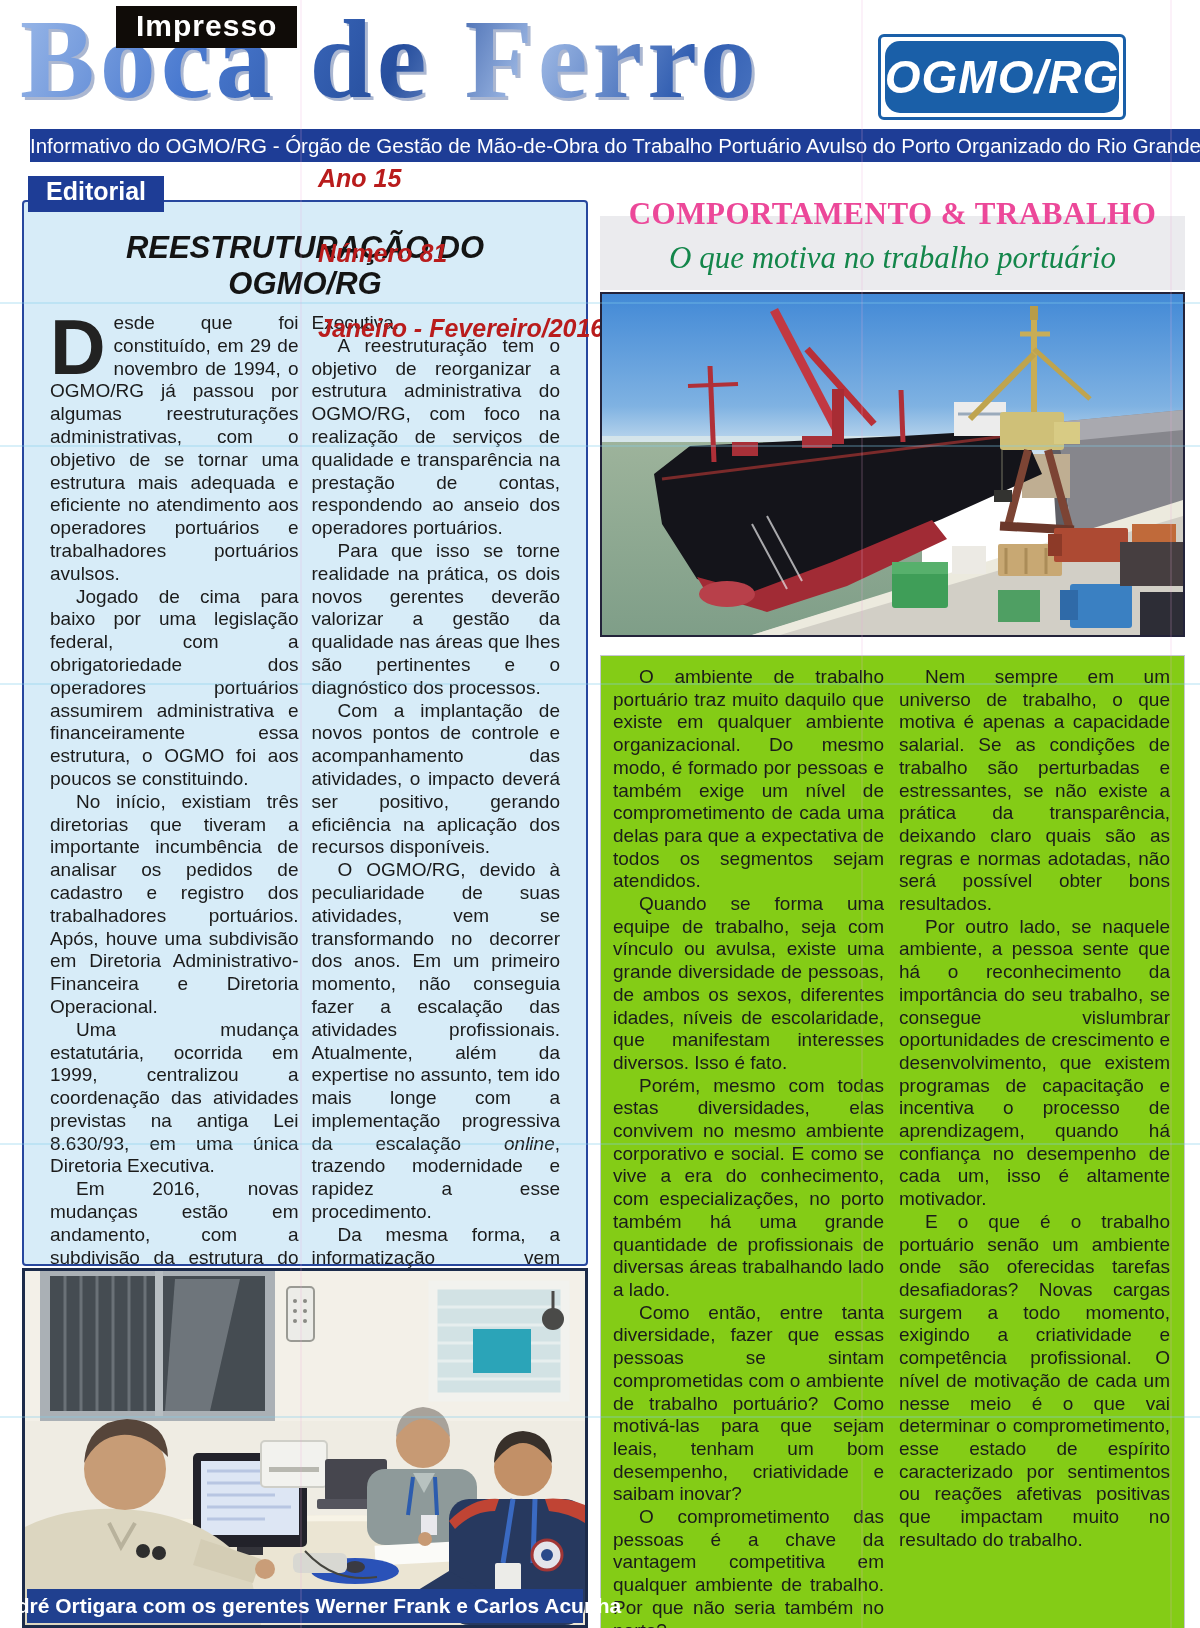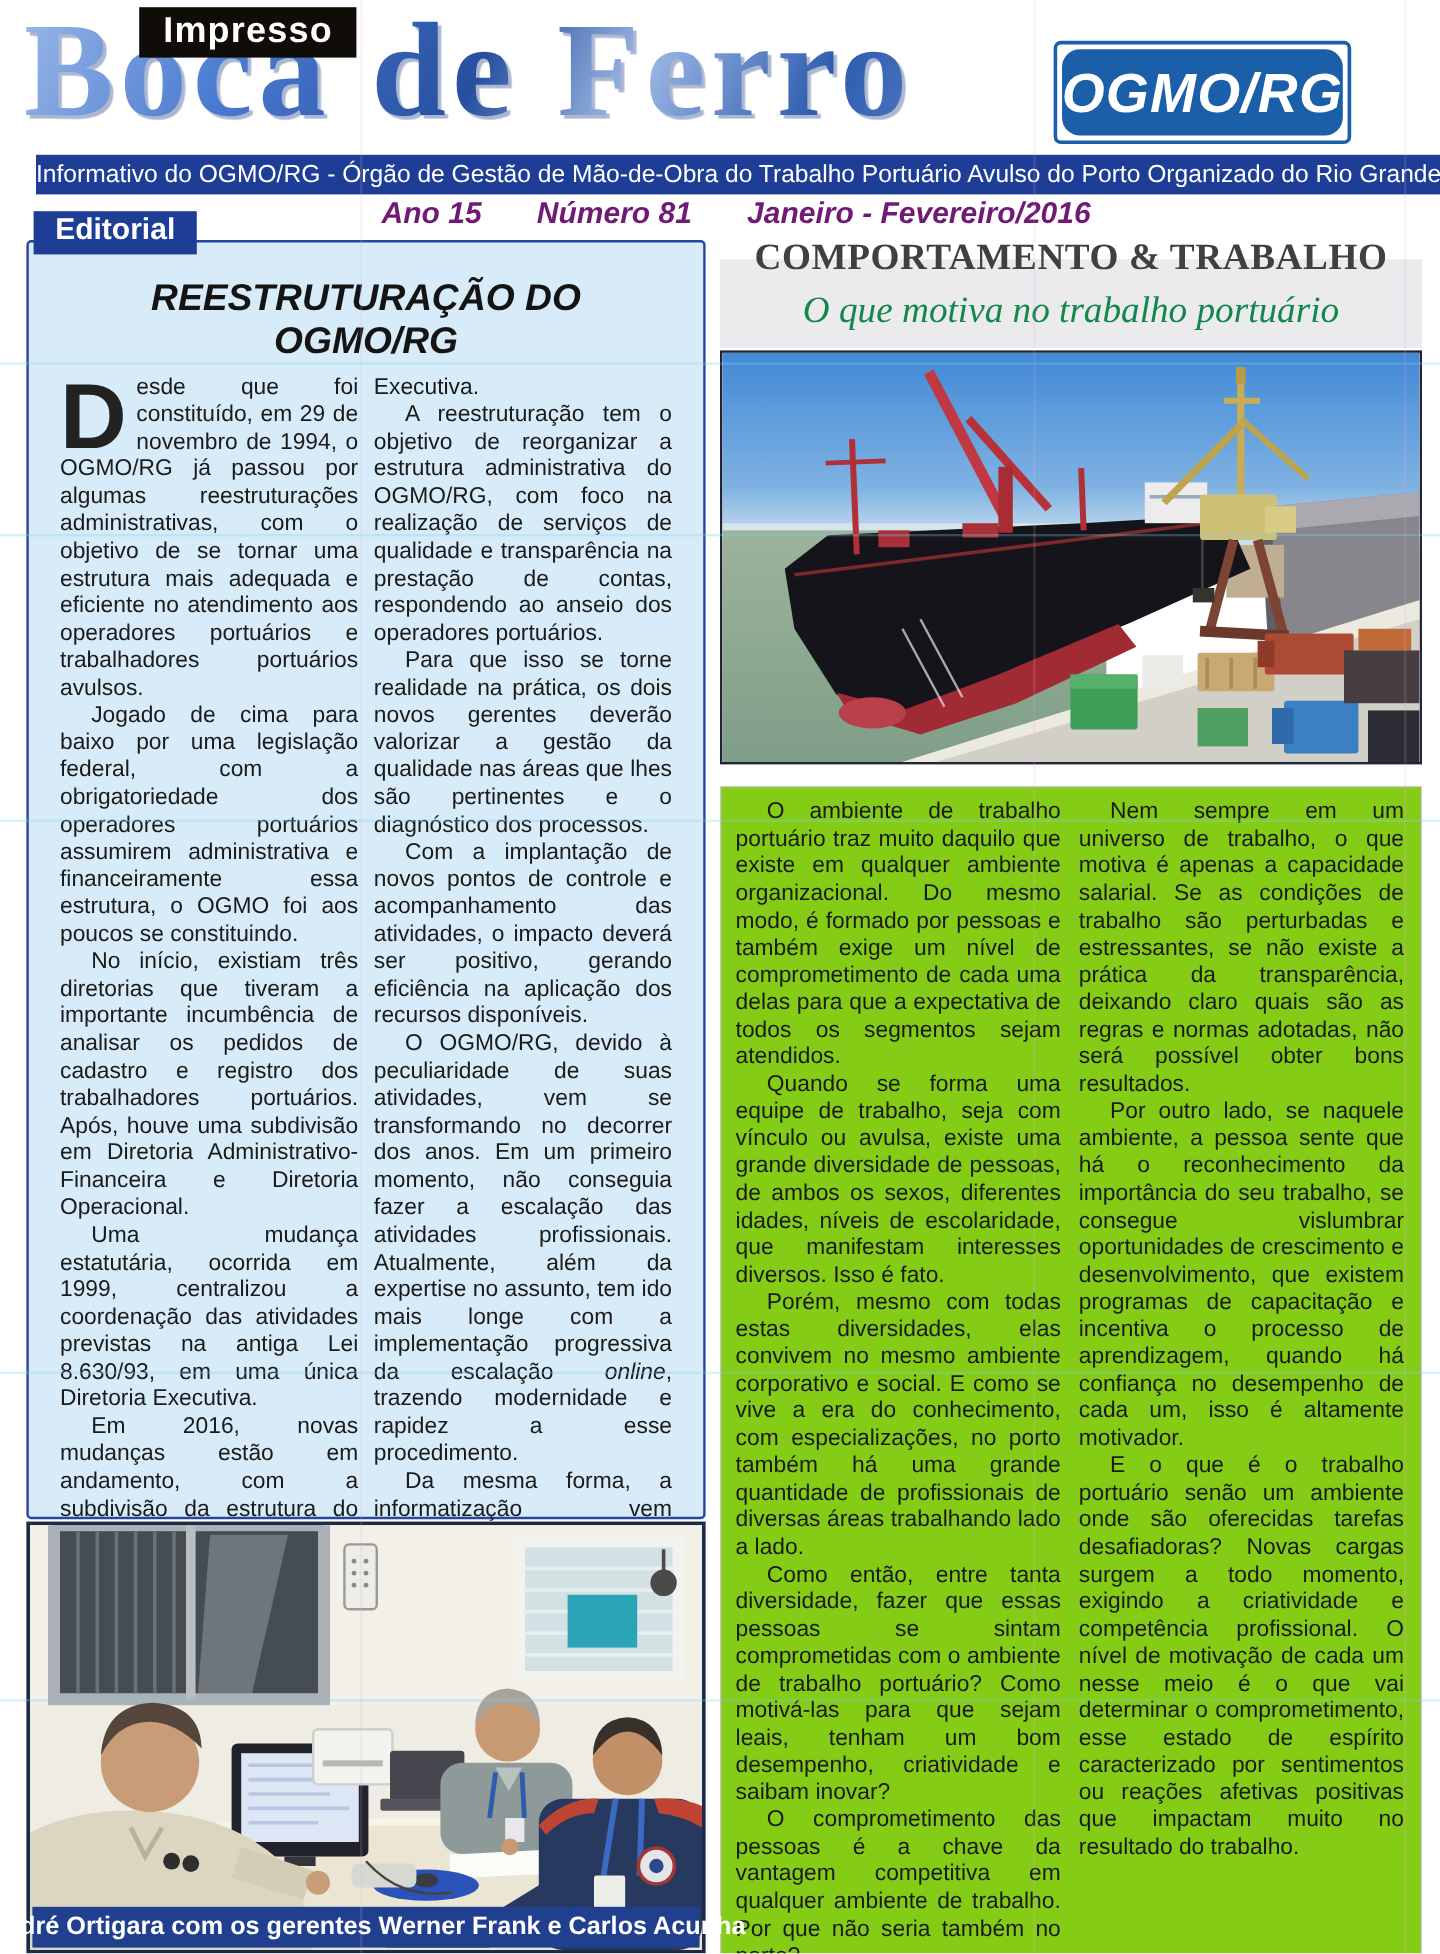--- a/index.html
+++ b/index.html
@@ -18,21 +18,21 @@
     font-weight:700;font-size:30px;padding:3px 20px 5px;z-index:4;letter-spacing:1px;}
   .ogmo-logo{position:absolute;left:878px;top:34px;width:248px;height:86px;
     background:#ffffff;border:3px solid #1a5fa8;border-radius:6px;padding:4px;box-sizing:border-box;z-index:3;}
   .ogmo-logo .inner{width:100%;height:100%;background:#1a5fa8;border-radius:15px;
     display:flex;align-items:center;justify-content:center;}
   .ogmo-logo .inner span{color:#fff;font-style:italic;font-weight:700;font-size:46px;letter-spacing:1px;}
   .tagline-bar{position:absolute;left:30px;top:129px;width:1170px;height:33px;background:#1e3d96;
     display:flex;align-items:center;z-index:2;}
   .tagline-bar span{color:#ffffff;font-size:20.5px;white-space:nowrap;}
   .issue-line{position:absolute;left:318px;top:164px;display:flex;gap:46px;z-index:2;
-    color:#701a75;font-weight:700;font-style:italic;font-size:25px;}
+    color:#b91c1c;font-weight:700;font-style:italic;font-size:25px;flex-direction:column;}
 
   
   .editorial-label{position:absolute;left:28px;top:176px;background:#1e3d96;color:#fff;
     font-weight:700;font-size:25px;padding:1px 18px 6px;z-index:5;}
   .editorial-box{position:absolute;left:22px;top:200px;width:566px;height:1066px;
     background:#d7ecf8;border:2px solid #27479e;border-radius:4px;box-sizing:border-box;
     padding:6px 26px;z-index:1;}
   .editorial-title{margin:22px 0 10px;text-align:center;font-size:31px;font-style:italic;
     font-weight:700;color:#141414;letter-spacing:0;}
   .ed-cols{display:flex;gap:13px;}
@@ -46,21 +46,21 @@
   .office-photo{position:absolute;left:22px;top:1268px;width:566px;height:360px;margin:0;
     border:3px solid #1c2b4a;box-sizing:border-box;background:#efece3;z-index:2;}
   .office-photo svg{display:block;width:100%;height:100%;}
   .office-photo figcaption{position:absolute;left:2px;right:2px;bottom:2px;height:34px;
     background:#20408f;color:#fff;font-weight:700;font-size:21px;
     display:flex;align-items:center;justify-content:center;white-space:nowrap;}
 
   
   .headline-band{position:absolute;left:600px;top:216px;width:585px;height:74px;background:#ebebee;z-index:1;}
   .kicker{position:absolute;left:600px;top:196px;width:585px;margin:0;text-align:center;
-    font-family:"Liberation Serif", serif;font-weight:700;font-size:31px;color:#404040;
+    font-family:"Liberation Serif", serif;font-weight:700;font-size:31px;color:#ec4899;
     letter-spacing:.5px;z-index:2;}
   .art-subtitle{position:absolute;left:600px;top:240px;width:585px;margin:0;text-align:center;
     font-family:"Liberation Serif", serif;font-style:italic;font-weight:400;font-size:31px;
     color:#13864a;z-index:2;}
   .port-photo{position:absolute;left:600px;top:292px;width:585px;height:345px;margin:0;
     border:2px solid #23233a;box-sizing:border-box;z-index:2;}
   .port-photo svg{display:block;width:100%;height:100%;}
   .panel{position:absolute;left:600px;top:655px;width:585px;height:973px;background:#84cc16;
     border:1px solid #c6c6d4;border-bottom:none;box-sizing:border-box;padding:10px 12px;z-index:1;}
   .panel-cols{display:flex;gap:15px;}

